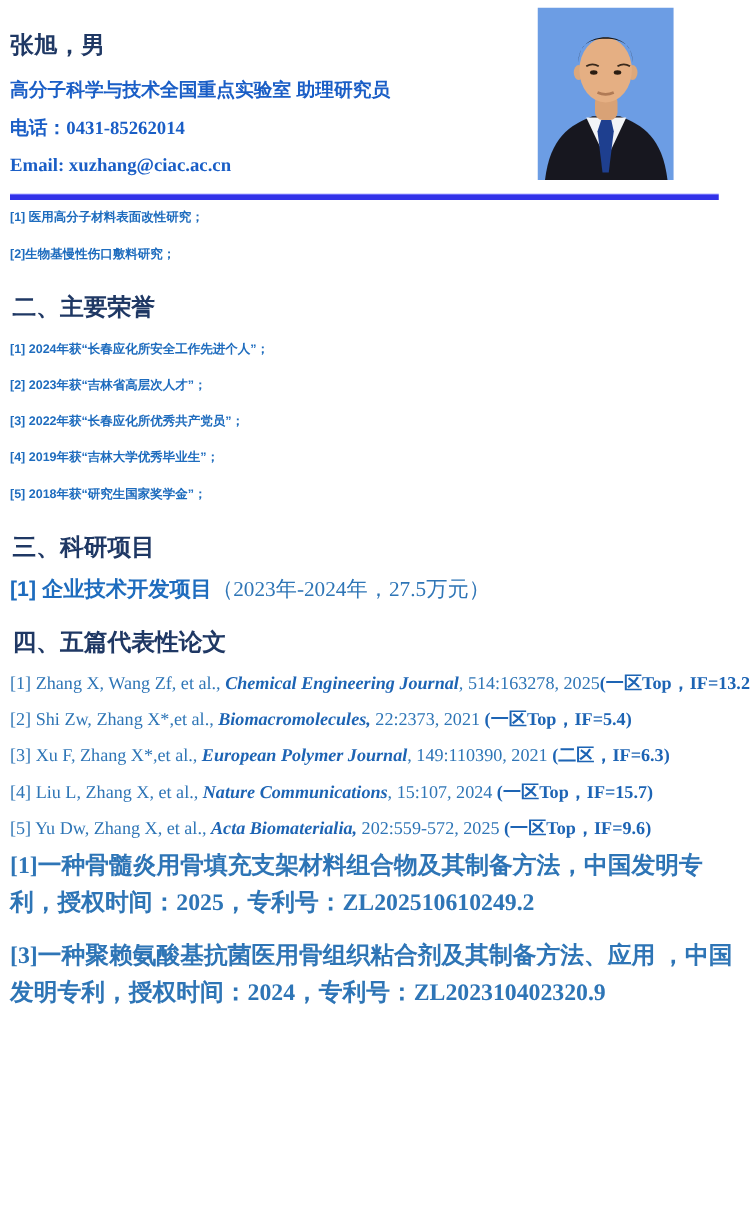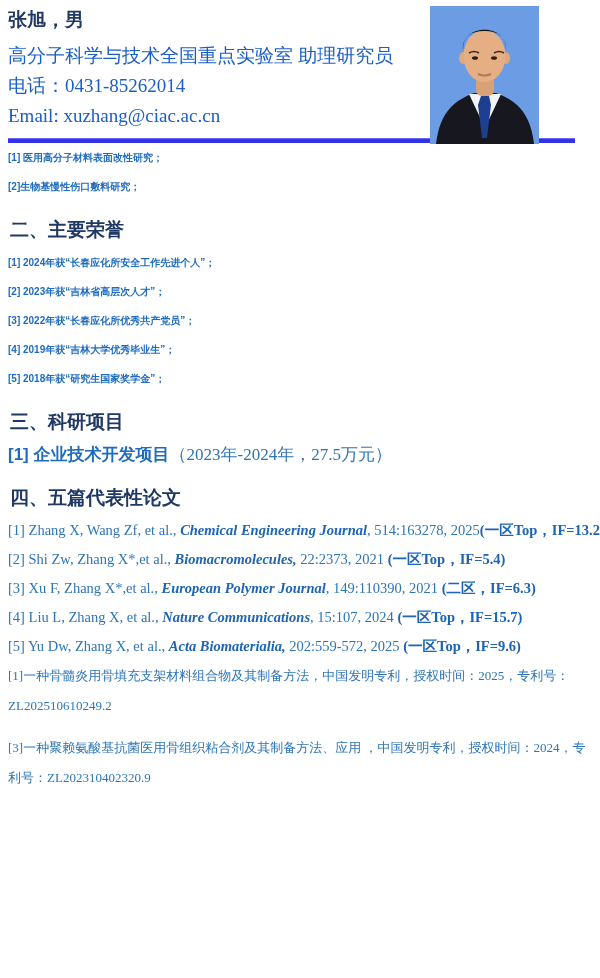--- a/index.html
+++ b/index.html
@@ -7,38 +7,38 @@
     --paperbold:#1D64B4; --divider:#3232E8; --photobg:#6C9DE4;
   }
   *{box-sizing:border-box;}
   html,body{margin:0;padding:0;}
   body{
     width:600px;height:978px;background:#ffffff;position:relative;overflow:hidden;
     font-family:"Liberation Serif","DejaVu Serif",serif;
   }
   .content{padding:0 8px;}
   
-  .header{position:relative;padding-top:3px;}
+  .header{position:relative;padding-top:20px;}
   .name{font-size:19px;font-weight:bold;color:var(--navy);margin:4px 0 8px 0;line-height:26px;
         font-family:"Liberation Sans","DejaVu Sans",sans-serif;}
-  .contact-line{font-size:19px;font-weight:normal;color:var(--contact);margin:0;line-height:30px;}
+  .contact-line{font-size:15px;font-weight:bold;color:var(--contact);margin:0;line-height:30px;}
   .cjk-sans{font-family:"Liberation Sans","DejaVu Sans",sans-serif;}
   .photo{position:absolute;left:422px;top:6px;width:109px;height:138px;display:block;}
   .divider{height:5px;width:567px;margin:7px 0 0 0;border:0;
            background:linear-gradient(#6a6af8 0 1px, var(--divider) 1px 100%);}
   
   .sec-heading{font-size:19px;font-weight:bold;color:var(--navy);margin:17px 0 6px 2px;line-height:24px;
                font-family:"Liberation Sans","DejaVu Sans",sans-serif;}
   .item-bold{font-size:10px;font-weight:bold;color:var(--item);margin:0;line-height:29px;}
   .proj-line{font-size:17px;color:var(--body);margin:0;line-height:29px;}
   .proj-name{font-weight:bold;color:var(--item);}
   .paper{font-size:14.5px;color:var(--body);margin:0;line-height:29px;white-space:nowrap;}
   .journal{font-weight:bold;font-style:italic;color:var(--paperbold);}
   .rating{font-weight:bold;color:var(--paperbold);}
-  .patent{font-size:13px;color:var(--body);margin:0 0 13px 0;line-height:29.5px;}
+  .patent{font-size:19px;color:var(--body);margin:0 0 13px 0;line-height:29.5px;font-weight:bold;}
   .patent:last-child{margin-bottom:0;}
 </style>
 </head>
 <body>
 
 <div class="content">
 
   <div class="header">
     <p class="name cjk-sans">张旭，男</p>
     <p class="contact-line cjk-sans">高分子科学与技术全国重点实验室 助理研究员</p>

